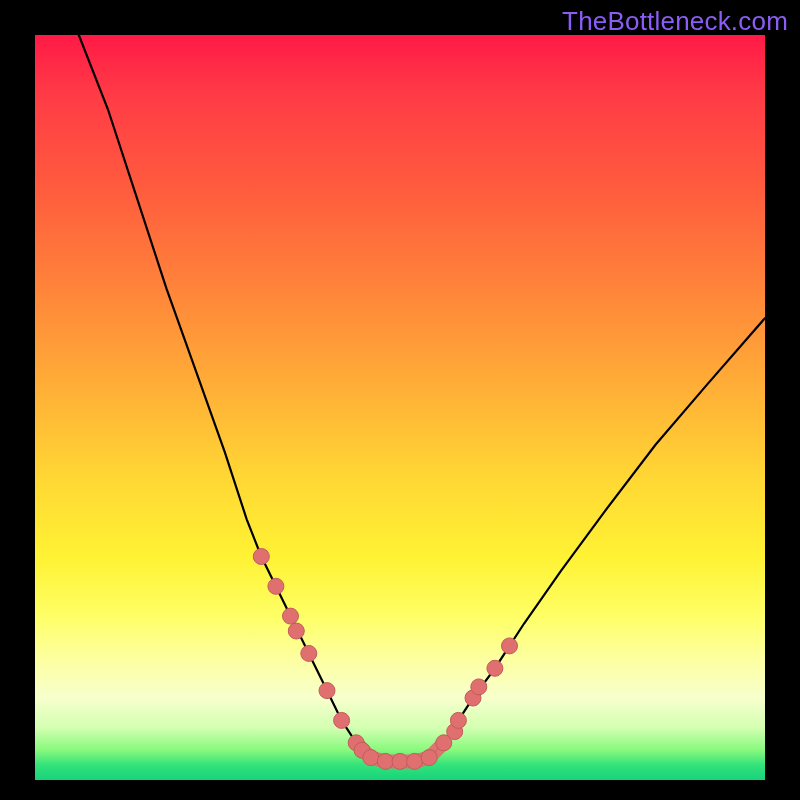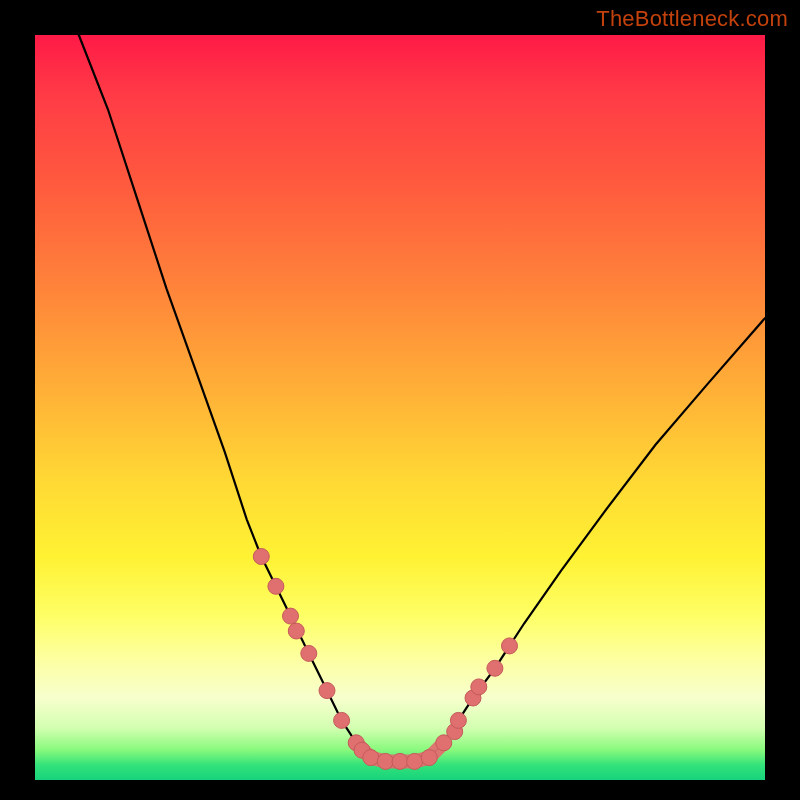--- a/index.html
+++ b/index.html
@@ -41,22 +41,22 @@
       #d3ffb1 93%,
       #87f97c 96%,
       #33e27a 98%,
       #17d37c 100%
     );
   }
   .watermark {
     position: absolute;
     top: 6px;
     right: 12px;
-    color: #c2410c;
-    font-size: 22px;
+    color: #8b5cf6;
+    font-size: 26px;
     font-weight: 500;
     letter-spacing: 0.2px;
     user-select: none;
   }
   svg.curve {
     position: absolute;
     left: 0;
     top: 0;
     width: 730px;
     height: 745px;

